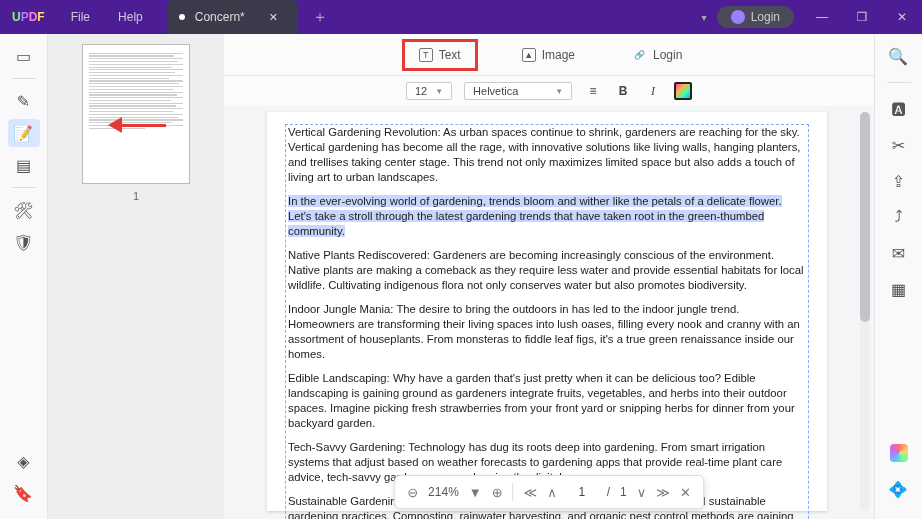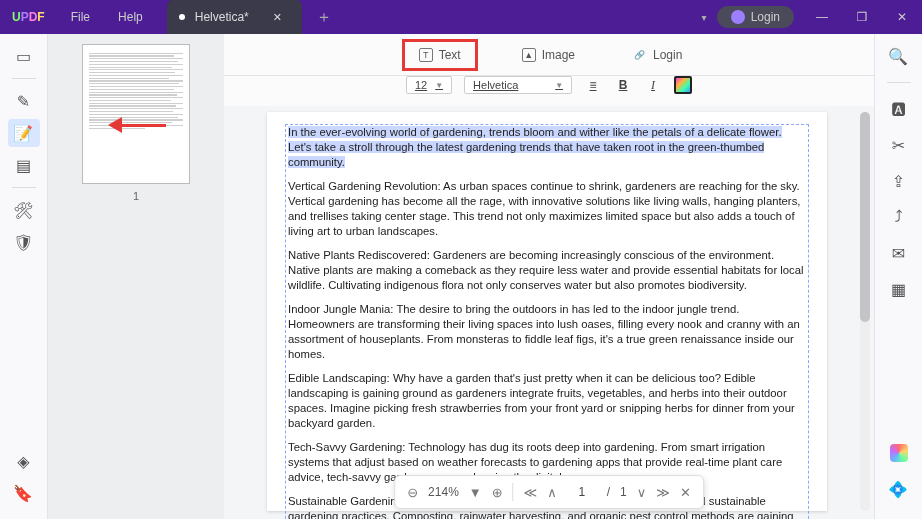--- a/index.html
+++ b/index.html
@@ -32,21 +32,21 @@
   .thumb-num{font-size:11px; color:#666; margin-top:6px;}
   .arrow{position:absolute; top:83px; left:60px; width:58px; height:16px;}
   .arrow-line{position:absolute; top:7px; left:12px; width:46px; height:3px; background:#e53935;}
   .arrow-head{position:absolute; top:0; left:0; width:0;height:0; border-top:8px solid transparent; border-bottom:8px solid transparent; border-right:14px solid #e53935;}
 
   .main{flex:1; background:#f4f5f7; display:flex; flex-direction:column; position:relative;}
   .top-tools{height:42px; display:flex; align-items:center; justify-content:center; gap:30px; background:#fbfbfc; border-bottom:1px solid #e3e3e7;}
   .tool-btn{display:flex; align-items:center; gap:6px; font-size:12px; color:#555; padding:6px 14px; cursor:pointer;}
   .tool-btn.boxed{border:3px solid #e53935;}
   .tool-ico{width:14px;height:14px;border:1.2px solid #777; border-radius:2px; display:flex; align-items:center; justify-content:center; font-size:9px;}
-  .format-bar{height:30px; display:flex; align-items:flex-start; justify-content:center; gap:12px; font-size:12px; color:#444; background:#fbfbfc;text-decoration:underline;}
+  .format-bar{height:30px; display:flex; align-items:center; justify-content:center; gap:12px; font-size:12px; color:#444; background:#fbfbfc;}
   .dropdown{display:flex; align-items:center; gap:8px; background:#fff; border:1px solid #ccc; padding:2px 8px; border-radius:2px; font-size:11px;}
   .drop-arrow{font-size:8px; color:#888;}
   .fmt-ico{width:18px;height:18px; display:flex; align-items:center; justify-content:center; font-size:12px; cursor:pointer;}
   .bold{font-weight:bold;}
   .italic{font-style:italic; font-family:'Times New Roman',serif;}
   .color-swatch{width:18px;height:18px; background:linear-gradient(135deg,#ff3bd4,#ffb53b,#3bffb1,#3b9bff); border:2px solid #222; border-radius:2px;}
 
   .page-wrap{flex:1; display:flex; justify-content:center; overflow:hidden; padding:6px 18px 8px 14px; position:relative;}
   .page{width:100%; max-width:560px; background:#fff; box-shadow:0 1px 3px rgba(0,0,0,0.15); padding:12px 18px;}
   .edit-frame{border:1px dashed #8aa6ff; padding:0 2px;}
@@ -67,21 +67,21 @@
 <body>
 
 <div class="titlebar">
   <div class="logo">
     <span>U</span><span>P</span><span>D</span><span>F</span>
   </div>
   <div class="menu-item">File</div>
   <div class="menu-item">Help</div>
   <div class="tab">
     <div class="tab-dot"></div>
-    <span>Helvetica*</span>
+    <span>Concern*</span>
     <span class="tab-close">✕</span>
   </div>
   <div class="tab-add">＋</div>
   <div class="title-spacer"></div>
   <div class="chevron-down">▾</div>
   <div class="login-btn">
     <div class="login-avatar"></div>
     <span>Login</span>
   </div>
   <div class="win-btn">—</div>
@@ -170,22 +170,22 @@
       </div>
       <div class="fmt-ico">≡</div>
       <div class="fmt-ico bold">B</div>
       <div class="fmt-ico italic">I</div>
       <div class="color-swatch"></div>
     </div>
 
     <div class="page-wrap">
       <div class="page">
         <div class="edit-frame">
+          <p class="para">Vertical Gardening Revolution: As urban spaces continue to shrink, gardeners are reaching for the sky. Vertical gardening has become all the rage, with innovative solutions like living walls, hanging planters, and trellises taking center stage. This trend not only maximizes limited space but also adds a touch of living art to urban landscapes.</p>
           <p class="para"><span class="selected">In the ever-evolving world of gardening, trends bloom and wither like the petals of a delicate flower. Let's take a stroll through the latest gardening trends that have taken root in the green-thumbed community.</span></p>
-          <p class="para">Vertical Gardening Revolution: As urban spaces continue to shrink, gardeners are reaching for the sky. Vertical gardening has become all the rage, with innovative solutions like living walls, hanging planters, and trellises taking center stage. This trend not only maximizes limited space but also adds a touch of living art to urban landscapes.</p>
           <p class="para">Native Plants Rediscovered: Gardeners are becoming increasingly conscious of the environment. Native plants are making a comeback as they require less water and provide essential habitats for local wildlife. Cultivating indigenous flora not only conserves water but also promotes biodiversity.</p>
           <p class="para">Indoor Jungle Mania: The desire to bring the outdoors in has led to the indoor jungle trend. Homeowners are transforming their living spaces into lush oases, filling every nook and cranny with an assortment of houseplants. From monsteras to fiddle leaf figs, it's a true green renaissance inside our homes.</p>
           <p class="para">Edible Landscaping: Why have a garden that's just pretty when it can be delicious too? Edible landscaping is gaining ground as gardeners integrate fruits, vegetables, and herbs into their outdoor spaces. Imagine picking fresh strawberries from your front yard or snipping herbs for dinner from your backyard garden.</p>
           <p class="para">Tech-Savvy Gardening: Technology has dug its roots deep into gardening. From smart irrigation systems that adjust based on weather forecasts to gardening apps that provide real-time plant care advice, tech-savvy gardeners are embracing the digital age.</p>
           <p class="para">Sustainable Gardening Practices: Concern for the planet has sparked a shift toward sustainable gardening practices. Composting, rainwater harvesting, and organic pest control methods are gaining popularity as eco-conscious gardeners strive to minimize their environmental footprint.</p>
         </div>
       </div>
       <div class="scrollbar">
         <div class="scroll-thumb"></div>
       </div>

